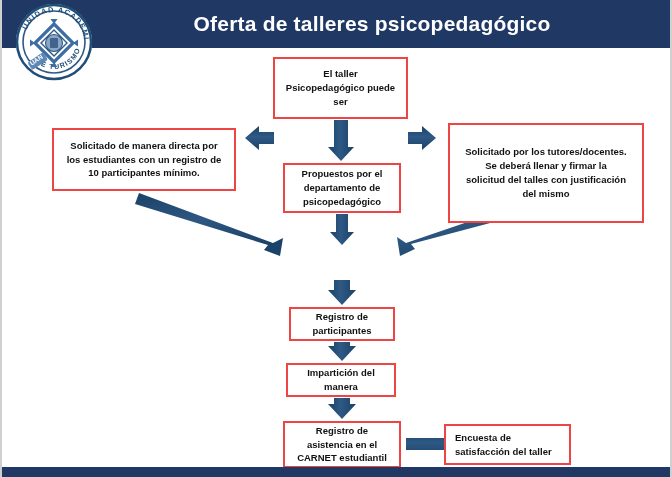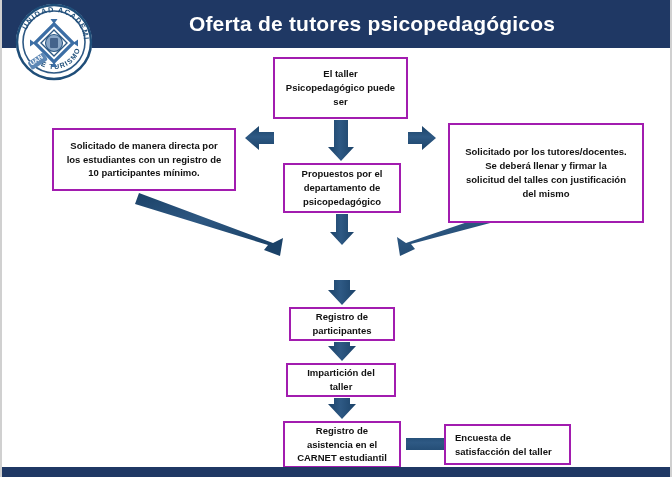--- a/index.html
+++ b/index.html
@@ -58,21 +58,21 @@
     position: absolute;
     left: 13px;
     top: 3px;
     width: 78px;
     height: 78px;
   }
 
   
   .box {
     position: absolute;
-    border: 2px solid #a21caf;
+    border: 2px solid #ef4444;
     background: #ffffff;
     box-sizing: border-box;
     display: flex;
     align-items: center;
     justify-content: center;
     color: #111111;
     font-weight: bold;
     font-size: 9.5px;
     line-height: 1.45;
     text-align: center;
@@ -98,21 +98,21 @@
     width: 672px; height: 477px;
     pointer-events: none;
   }
 </style>
 </head>
 <body>
 
 <div id="slide">
 
   <div class="header-band"></div>
-  <div class="header-title">Oferta de tutores psicopedagógicos</div>
+  <div class="header-title">Oferta de talleres psicopedagógico</div>
 
   <div class="logo">
     <svg viewBox="0 0 78 78" width="78" height="78" aria-hidden="true">
       <defs>
         <path id="ringTop" d="M 9,39 A 30,30 0 0 1 69,39"></path>
         <path id="ringBot" d="M 12,39 A 27,27 0 0 0 66,39"></path>
       </defs>
       <circle cx="39" cy="39" r="38" fill="#ffffff"></circle>
       <circle cx="39" cy="39" r="37" fill="none" stroke="#1f4e79" stroke-width="2.5"></circle>
       <circle cx="39" cy="39" r="31" fill="none" stroke="#2e5984" stroke-width="1.6"></circle>
@@ -225,21 +225,21 @@
   </div>
 
 
   <div class="box" id="box-registro">
     <span style="white-space: pre-line;">Registro de
 participantes</span>
   </div>
 
   <div class="box" id="box-imparticion">
     <span style="white-space: pre-line;">Impartición del
-taller</span>
+manera</span>
   </div>
 
   <div class="box" id="box-carnet">
     <span style="white-space: pre-line;">Registro de
 asistencia en el
 CARNET estudiantil</span>
   </div>
 
   <div class="box left-align" id="box-encuesta">
     <span style="white-space: pre-line;">Encuesta de

